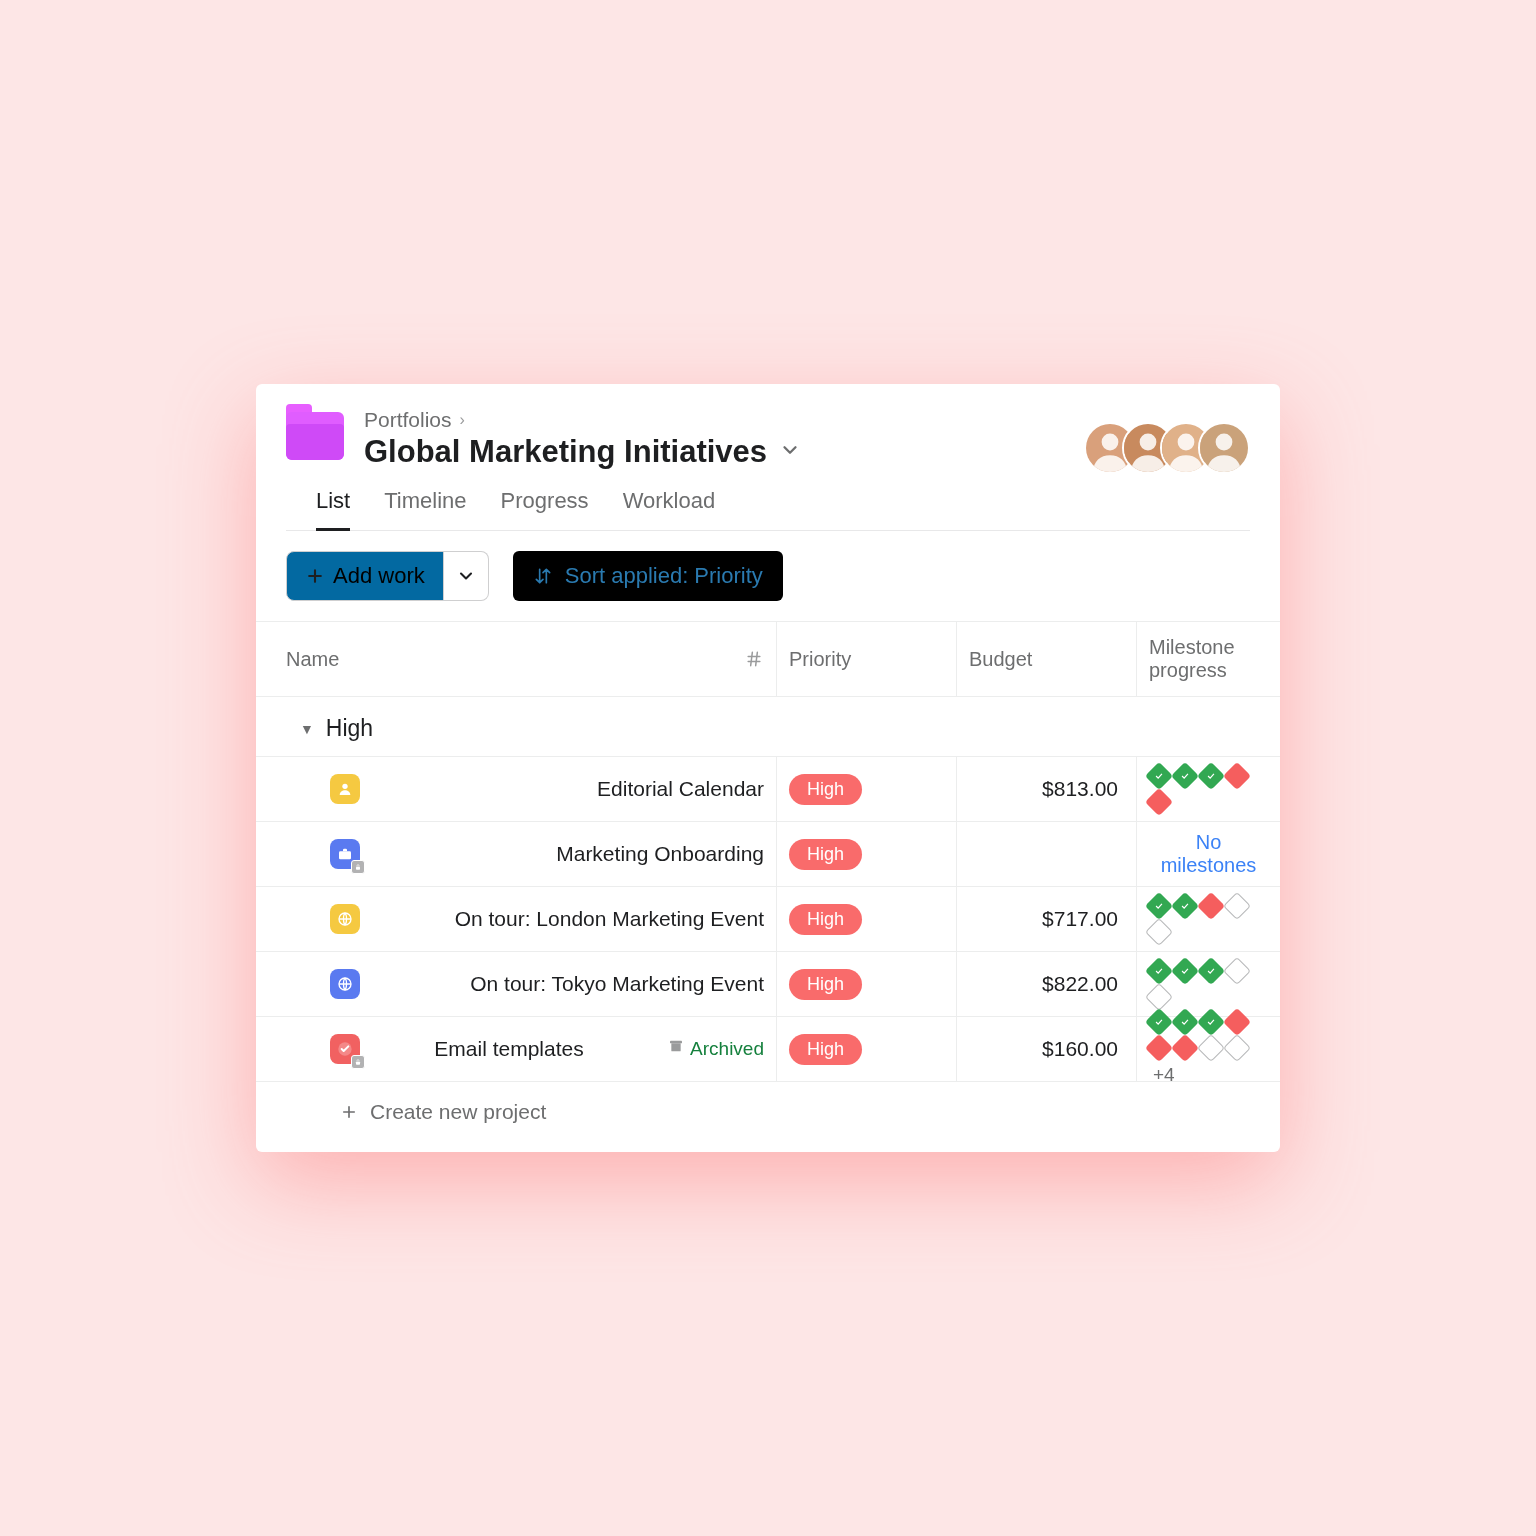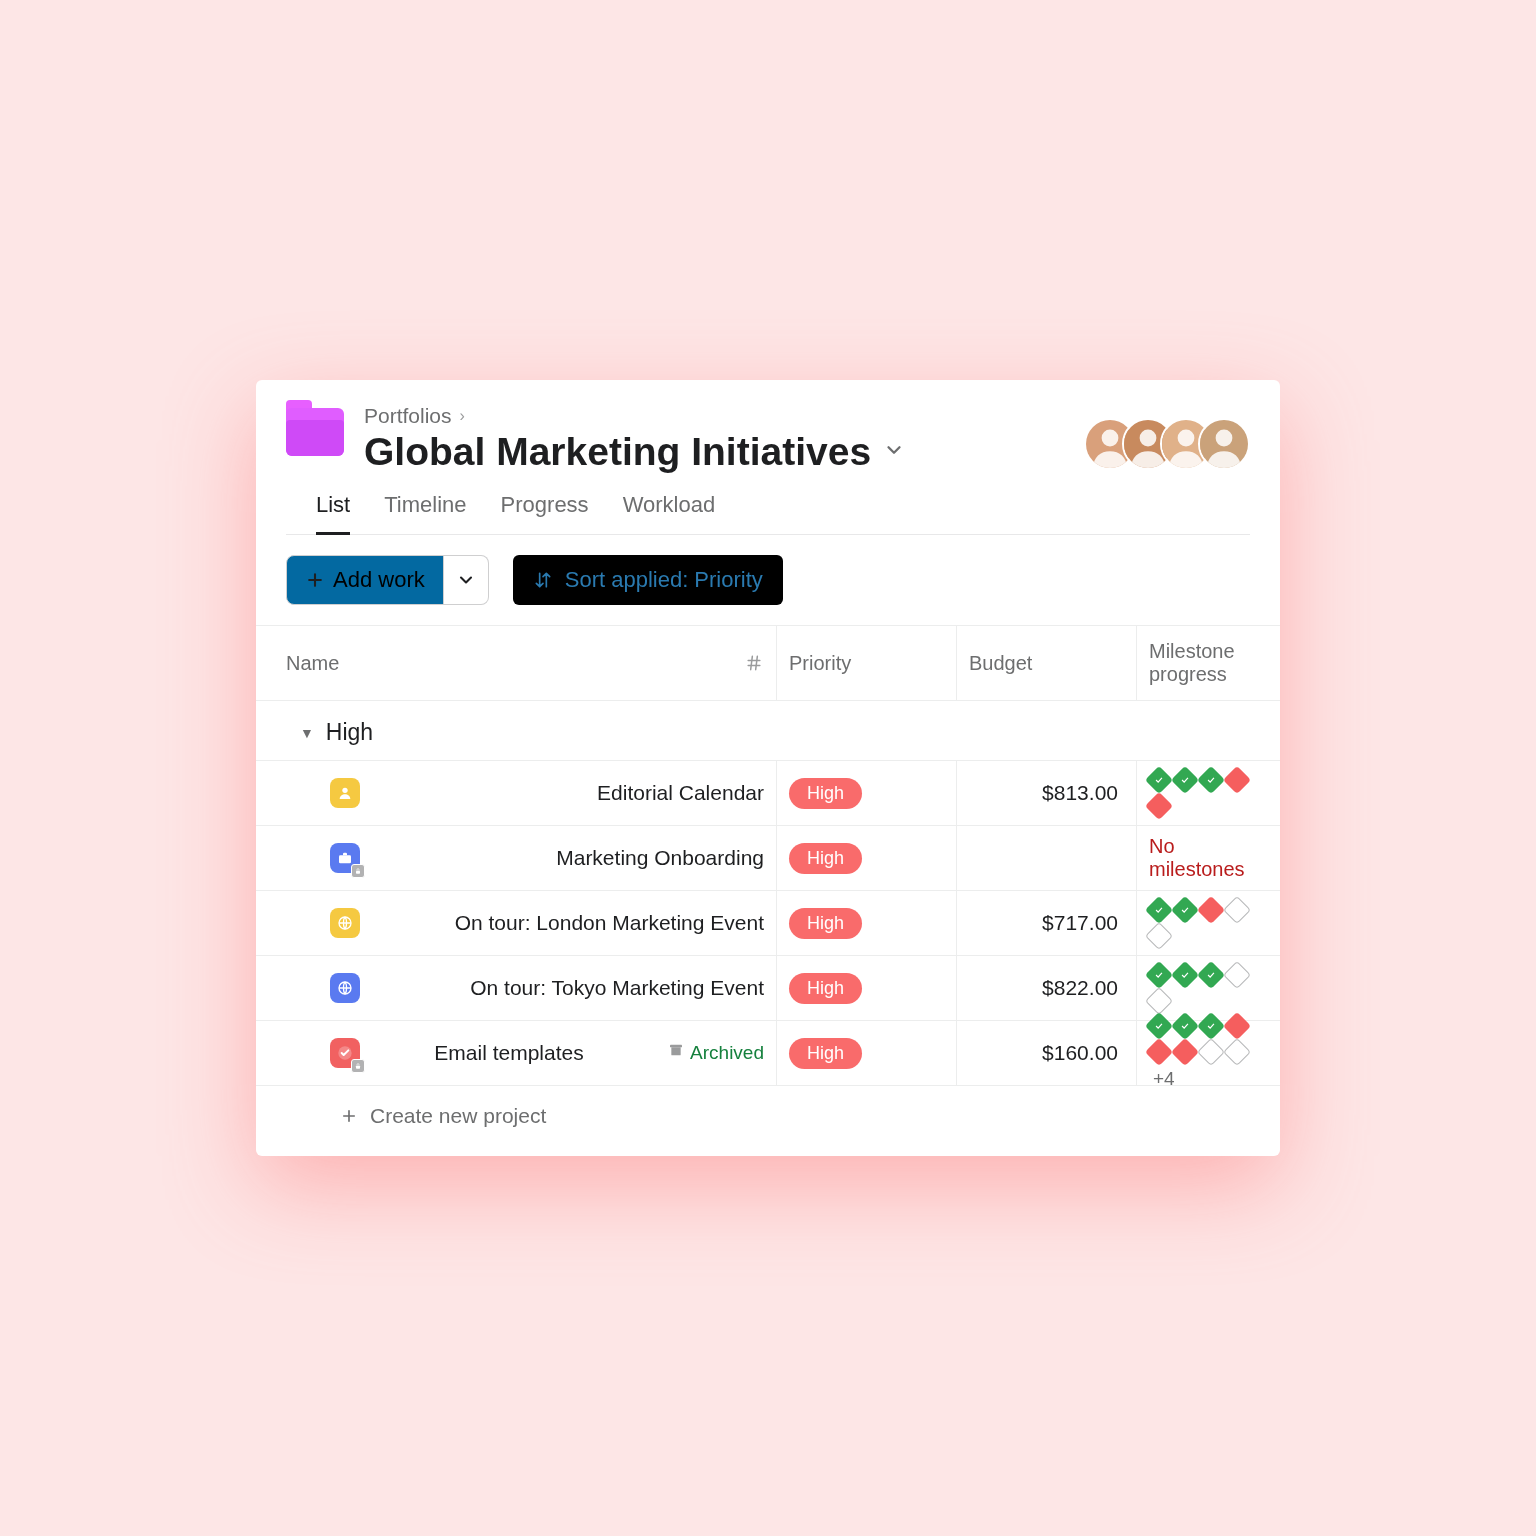--- a/index.html
+++ b/index.html
@@ -41,21 +41,21 @@
   .folder-back { background: #d95eff; }
   .folder-front { background: #cf49f5; }
   .folder-icon { filter: saturate(1.05); }
   .folder-icon .folder-back { background: #dc5fff; }
   .folder-icon .folder-front { background: #c94bf0; opacity: .95; }
 
   .hdr-text { flex: 1; }
   .breadcrumb { display: flex; align-items: center; gap: 8px; color: #6d6e6f; font-size: 21px; font-weight: 500; }
   .breadcrumb .chev { font-size: 16px; color: #9c9d9e; }
   .title-row { display: flex; align-items: center; gap: 12px; margin-top: 2px; }
-  .title { font-size: 39px; font-weight: 600; text-align: right; }
+  .title { font-size: 31px; font-weight: 600; text-align: right; }
   .title-chev { font-size: 20px; color: #6d6e6f; }
 
   .avatars { position: absolute; right: 30px; top: 38px; display: flex; }
   .avatar {
     width: 52px; height: 52px; border-radius: 50%; border: 2px solid #fff;
     margin-left: -14px; display: flex; align-items: center; justify-content: center;
     font-size: 11px; color: #fff; overflow: hidden;
   }
   .avatar:first-child { margin-left: 0; }
   .avatar svg { width: 100%; height: 100%; }
@@ -122,21 +122,21 @@
   .pill {
     background: #f96b6b; color: #fff; font-size: 18px; padding: 5px 18px; border-radius: 20px;
   }
 
   .miles { display: flex; align-items: center; gap: 6px; flex-wrap: wrap; }
   .ms { width: 20px; height: 20px; transform: rotate(45deg); border-radius: 4px; display: flex; align-items: center; justify-content: center; }
   .ms.green { background: #32a852; }
   .ms.red   { background: #f55e5e; }
   .ms.open  { border: 1.5px solid #b7b8b9; background: transparent; }
   .ms svg { width: 10px; height: 10px; transform: rotate(-45deg); stroke: #fff; stroke-width: 3; fill: none; }
-  .no-ms { color: #b91c1c; font-size: 20px; }
+  .no-ms { color: #3b82f6; font-size: 20px; text-align: center; }
   .more { color: #6d6e6f; font-size: 19px; margin-left: 4px; }
 
   .create-row { display: flex; align-items: center; gap: 12px; padding: 18px 30px 28px 84px; color: #6d6e6f; font-size: 21px; cursor: pointer; border-top: 1px solid #eceded;}
   .create-row svg { width: 18px; height: 18px; stroke: #6d6e6f; }
   .hash-ico { width: 20px; height: 20px; stroke: #9a9b9c; fill: none; }
 </style>
 </head>
 <body>
 
 <div class="card">

